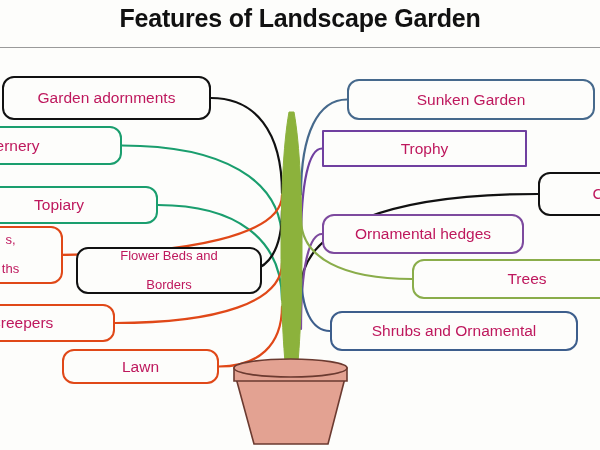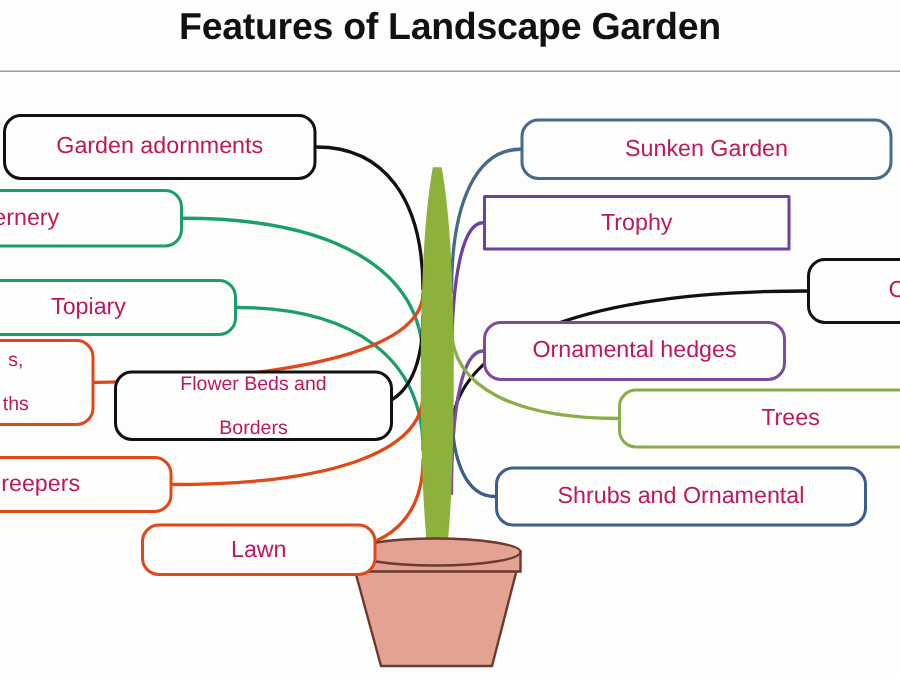--- a/index.html
+++ b/index.html
@@ -106,21 +106,21 @@
         <span>ths</span>
       </div>
       <div class="node-box two-line" style="left: 60px; top: 247px; width: 186px; height: 47px; border-color: rgb(17, 17, 17); border-radius: 12px; flex-direction: column;">
         <span>Flower Beds and</span>
         <br>
         <span>Borders</span>
       </div>
       <div class="node-box" style="left: -72px; top: 304px; width: 187px; height: 38px; border-color: rgb(224, 72, 24); border-radius: 12px; flex-direction: column;">
         <span>Creepers</span>
       </div>
-      <div class="node-box" style="left: 62px; top: 349px; width: 157px; height: 35px; border-color: rgb(224, 72, 24); border-radius: 12px; flex-direction: column; margin-left: 32px;">
+      <div class="node-box" style="left: 62px; top: 349px; width: 157px; height: 35px; border-color: rgb(224, 72, 24); border-radius: 12px; flex-direction: column;">
         <span>Lawn</span>
       </div>
       <div class="node-box" style="left: 347px; top: 79px; width: 248px; height: 41px; border-color: rgb(70, 105, 140); border-radius: 12px; flex-direction: column;">
         <span>Sunken Garden</span>
       </div>
       <div class="node-box" style="left: 322px; top: 130px; width: 205px; height: 37px; border-color: rgb(112, 64, 160); border-radius: 1px; flex-direction: column;">
         <span>Trophy</span>
       </div>
       <div class="node-box" style="left: 538px; top: 172px; width: 120px; height: 44px; border-color: rgb(17, 17, 17); border-radius: 12px; flex-direction: column;">
         <span>C</span>

